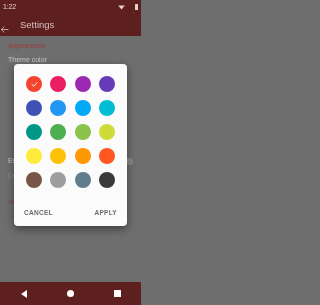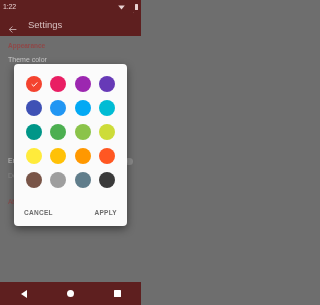--- a/index.html
+++ b/index.html
@@ -27,21 +27,21 @@
   .status-icons{ display:flex; align-items:center; gap:1.5px; }
   .ic-wifi{ width:7px; height:6px; position:relative; }
   .ic-wifi svg{ display:block; }
   .ic-sig{ width:7px; height:6px; }
   .ic-bat{ width:3px; height:6px; background:#e8d2d2; border-radius:0.5px; }
 
   
   .appbar{
     position:absolute; top:13px; left:0; right:0; height:23px;
     background:#5e1f1f;
-    display:flex; align-items:center; gap:11px; padding-left:8px;
+    display:flex; align-items:center; gap:11px; padding-left:0;
   }
   .back-arrow{ width:9px; height:9px; position:relative; cursor:pointer; }
   .appbar-title{
     color:#d8c0c0; font-size:9.5px; line-height:10px; font-weight:400;
   }
 
   
   .content{
     position:absolute; top:36px; left:0; right:0; bottom:23px;
     background:#6e6e6e;

